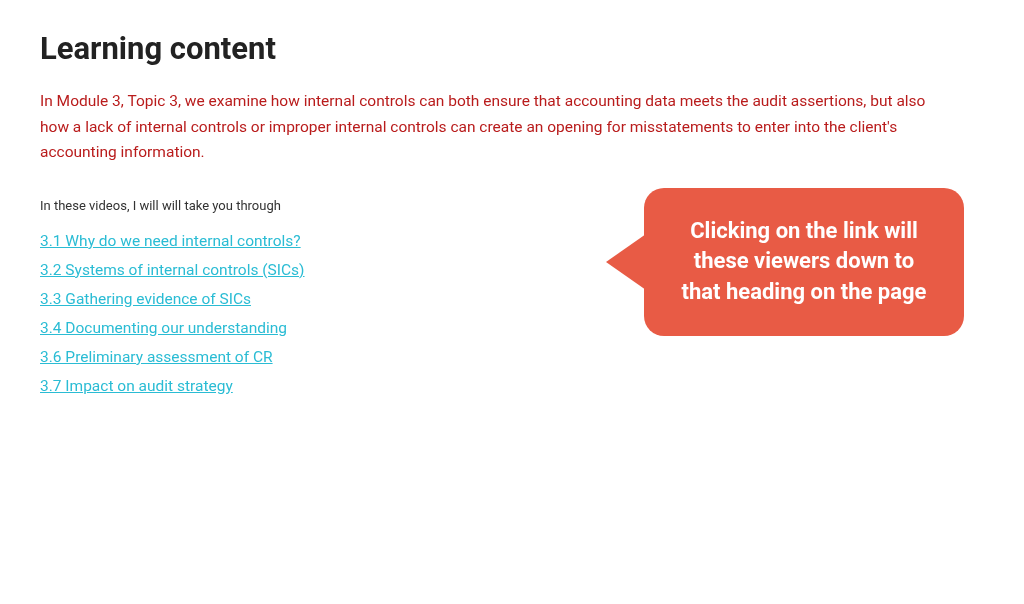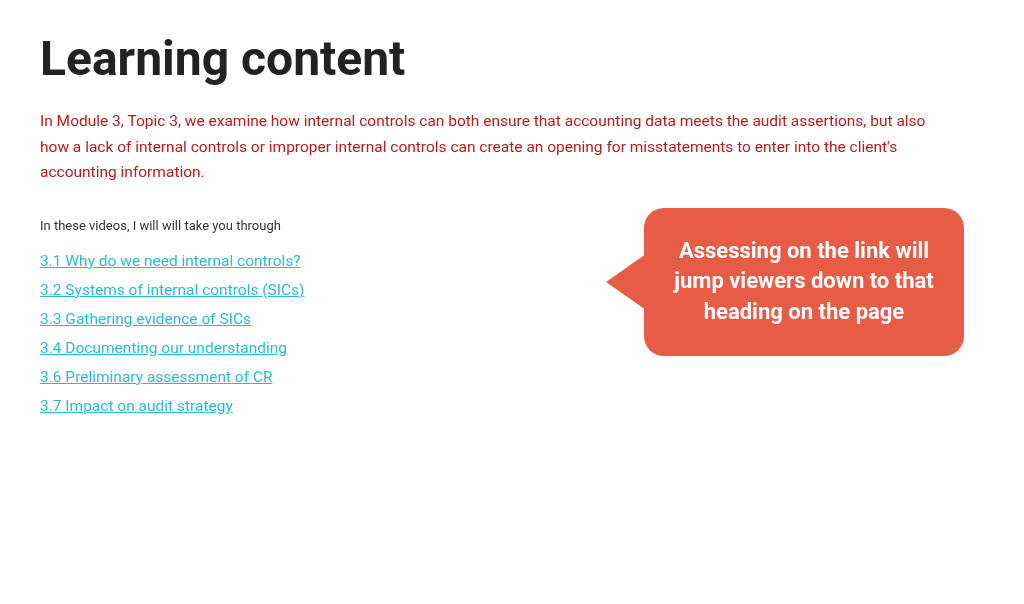--- a/index.html
+++ b/index.html
@@ -16,21 +16,21 @@
       height: 604px;
       overflow: hidden;
     }
 
     .page-container {
       padding: 30px 40px 30px 40px;
       position: relative;
     }
 
     .page-title {
-      font-size: 48px;
+      font-size: 31px;
       font-weight: 700;
       color: #222222;
       margin-bottom: 22px;
     }
 
     .intro-text {
       font-size: 15.5px;
       line-height: 1.65;
       color: #b91c1c;
       max-width: 900px;
@@ -110,17 +110,17 @@
     <ul class="links-list">
     <li><a href="#">3.1 Why do we need internal controls?</a></li>
         <li><a href="#">3.2 Systems of internal controls (SICs)</a></li>
         <li><a href="#">3.3 Gathering evidence of SICs</a></li>
         <li><a href="#">3.4 Documenting our understanding</a></li>
         <li><a href="#">3.6 Preliminary assessment of CR</a></li>
         <li><a href="#">3.7 Impact on audit strategy</a></li>
       </ul>
 
     <div class="tooltip-bubble">
-      <span>Assessing on the link will jump viewers down to that heading on the page</span>
+      <span>Clicking on the link will these viewers down to that heading on the page</span>
     </div>
 
   </div>
 </div>
 
 </body></html>

